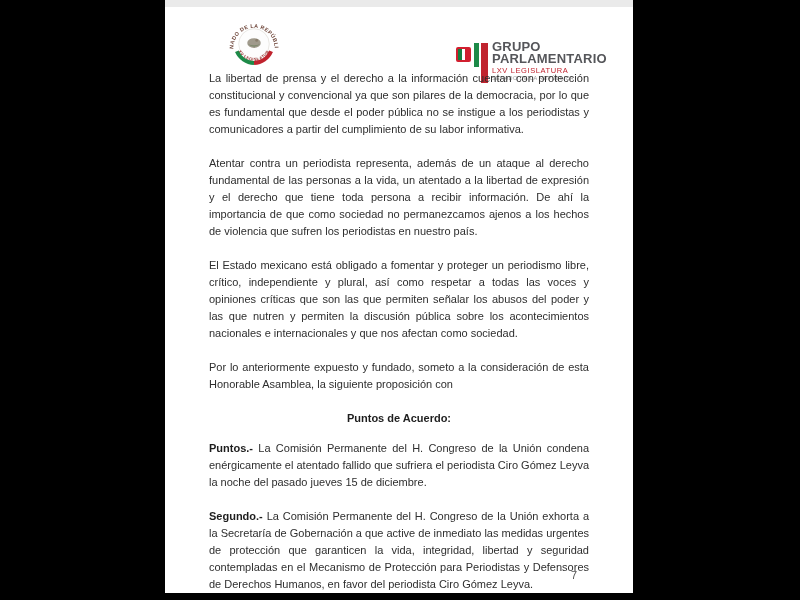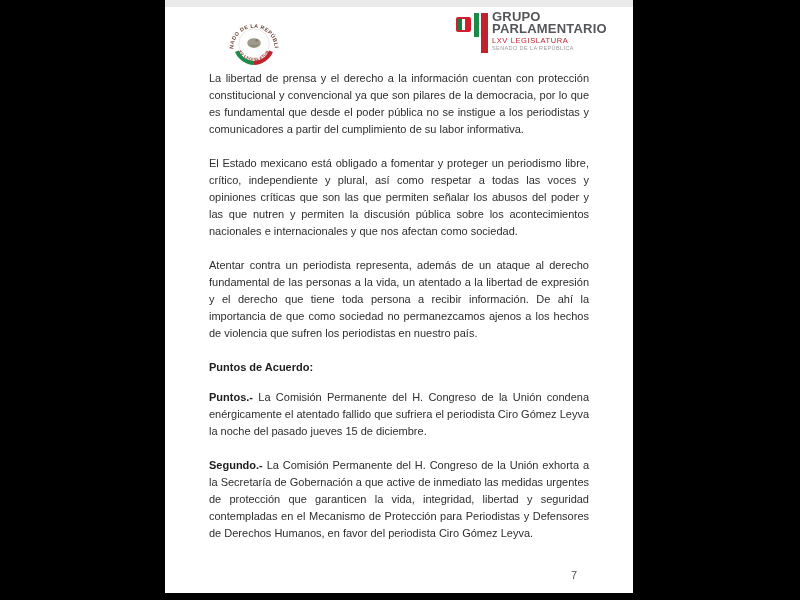--- a/index.html
+++ b/index.html
@@ -35,21 +35,21 @@
   }
   
   .seal {
     position: absolute;
     left: 62px;
     top: 9px;
   }
   .gp-logo {
     position: absolute;
     left: 291px;
-    top: 4px;
+    top: 34px;
     height: 44px;
     display: flex;
     align-items: flex-start;
   }
   .pri-emblem {
     width: 11px;
     height: 11px;
     margin-top: 6px;
     border: 2px solid #d11f2f;
     border-radius: 2px;
@@ -105,20 +105,21 @@
     line-height: 17px;
     text-align: justify;
   }
   .content p {
     margin: 0 0 17px 0;
   }
   .doc-heading {
     margin: 0 0 13px 0;
     font-size: 11px;
     font-weight: bold;
+    text-align: center;
     color: #1e1e1e;
   }
   .point-label {
     font-weight: bold;
     color: #1e1e1e;
   }
   .page-number {
     position: absolute;
     right: 56px;
     bottom: 12px;
@@ -165,22 +166,23 @@
       <div class="gp-text">
         <div class="gp-title">GRUPO</div>
         <div class="gp-title">PARLAMENTARIO</div>
         <div class="gp-legislature">LXV LEGISLATURA</div>
         <div class="gp-senate">SENADO DE LA REPÚBLICA</div>
       </div>
     </div>
 
     <div class="content">
       <p>La libertad de prensa y el derecho a la información cuentan con protección constitucional y convencional ya que son pilares de la democracia, por lo que es fundamental que desde el poder pública no se instigue a los periodistas y comunicadores a partir del cumplimiento de su labor informativa.</p>
+      <p>Atentar contra un periodista representa, además de un ataque al derecho fundamental de las personas a la vida, un atentado a la libertad de expresión y el derecho que tiene toda persona a recibir información. De ahí la importancia de que como sociedad no permanezcamos ajenos a los hechos de violencia que sufren los periodistas en nuestro país.</p>
       <p>El Estado mexicano está obligado a fomentar y proteger un periodismo libre, crítico, independiente y plural, así como respetar a todas las voces y opiniones críticas que son las que permiten señalar los abusos del poder y las que nutren y permiten la discusión pública sobre los acontecimientos nacionales e internacionales y que nos afectan como sociedad.</p>
-      <p>Atentar contra un periodista representa, además de un ataque al derecho fundamental de las personas a la vida, un atentado a la libertad de expresión y el derecho que tiene toda persona a recibir información. De ahí la importancia de que como sociedad no permanezcamos ajenos a los hechos de violencia que sufren los periodistas en nuestro país.</p>
+      <p>Por lo anteriormente expuesto y fundado, someto a la consideración de esta Honorable Asamblea, la siguiente proposición con</p>
 
       <h3 class="doc-heading">Puntos de Acuerdo:</h3>
 
       <p><span class="point-label">Puntos.-</span> <span>La Comisión Permanente del H. Congreso de la Unión condena enérgicamente el atentado fallido que sufriera el periodista Ciro Gómez Leyva la noche del pasado jueves 15 de diciembre.</span></p>
 
       <p><span class="point-label">Segundo.-</span> <span>La Comisión Permanente del H. Congreso de la Unión exhorta a la Secretaría de Gobernación a que active de inmediato las medidas urgentes de protección que garanticen la vida, integridad, libertad y seguridad contempladas en el Mecanismo de Protección para Periodistas y Defensores de Derechos Humanos, en favor del periodista Ciro Gómez Leyva.</span></p>
     </div>
 
     <div class="page-number">7</div>
   </div>

